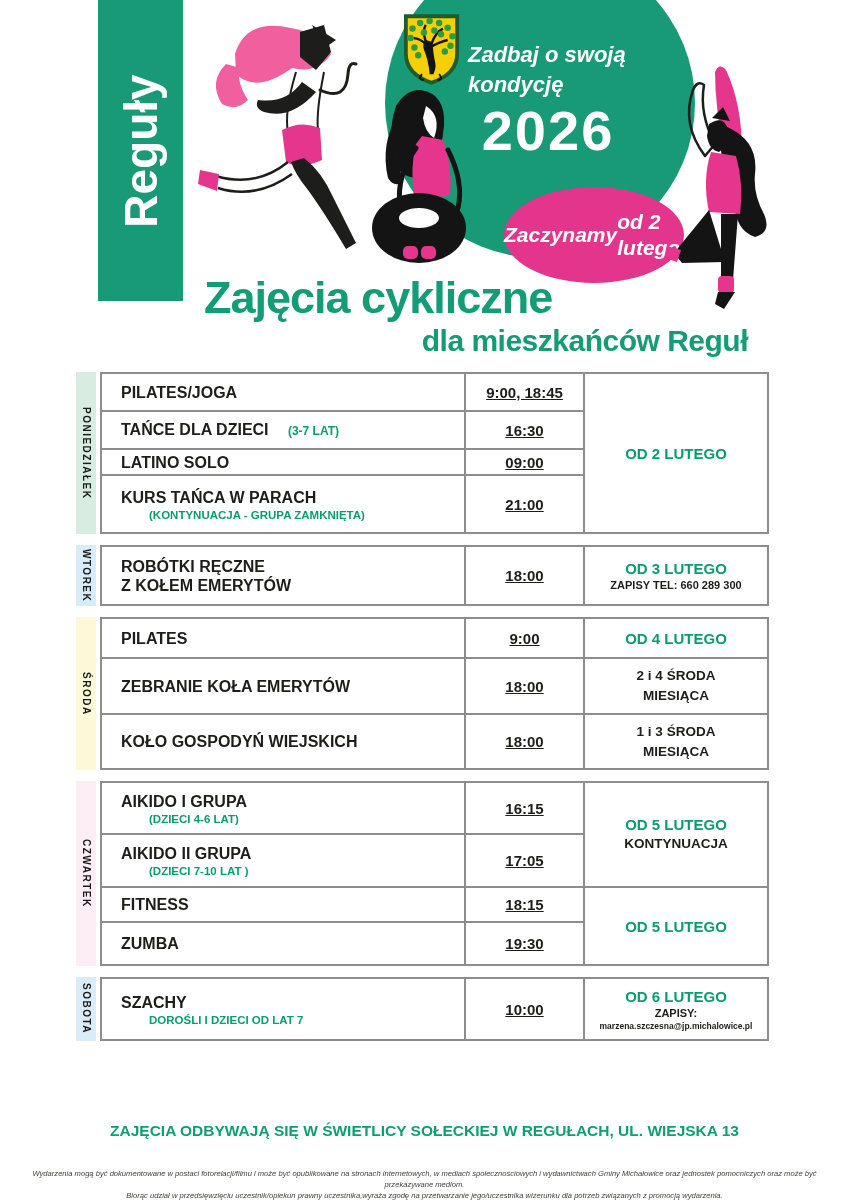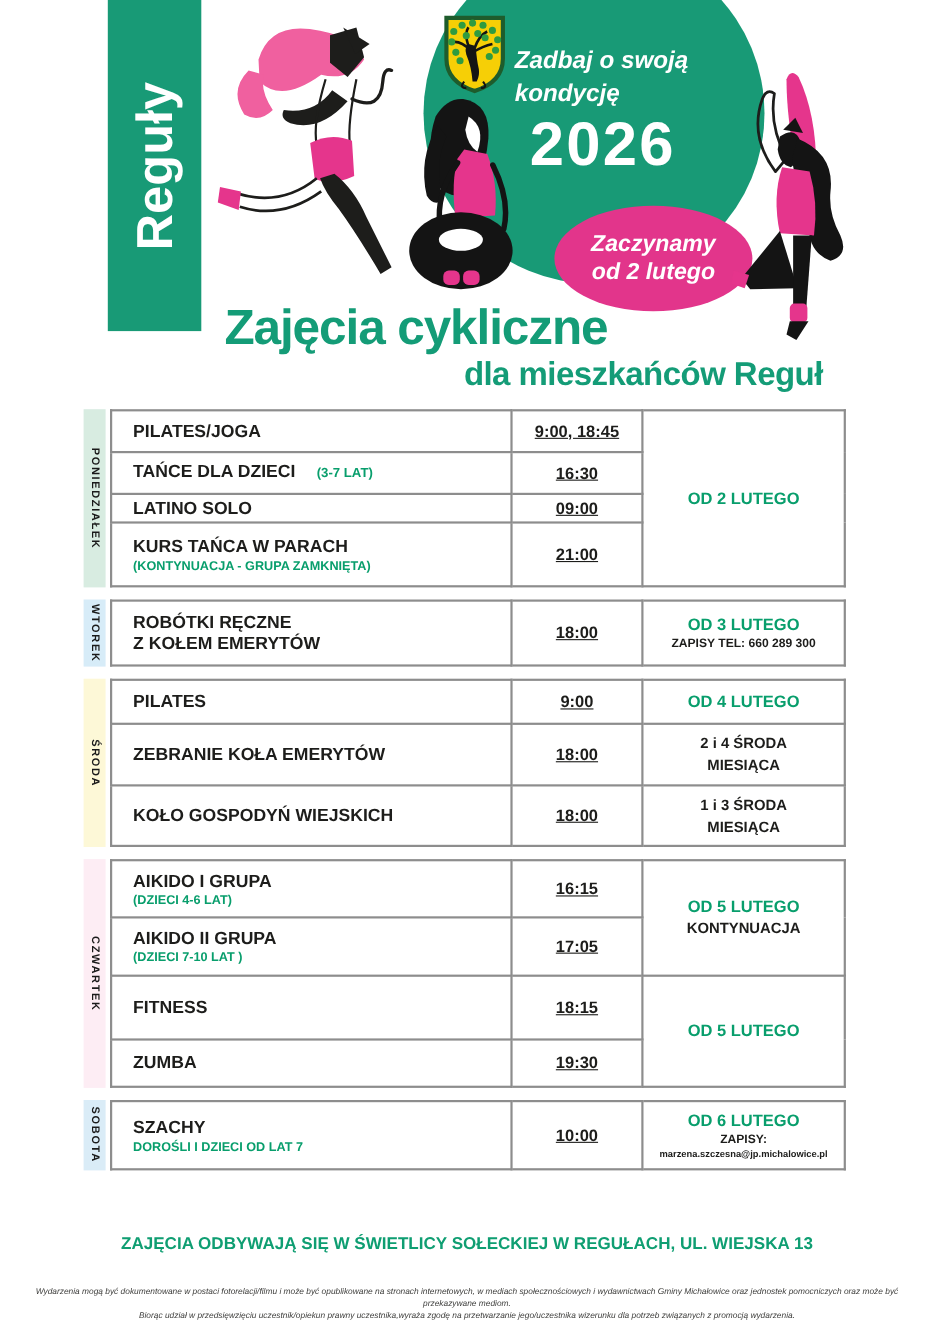--- a/index.html
+++ b/index.html
@@ -10,40 +10,40 @@
   .green-bar{position:absolute;left:98px;top:0;width:85px;height:301px;background:#189a76;
              display:flex;align-items:center;justify-content:center;}
   .green-bar .town{transform:rotate(-90deg);color:#fff;font-size:46px;font-weight:bold;white-space:nowrap;}
   .green-circle{position:absolute;left:385px;top:-52px;width:310px;height:310px;border-radius:50%;background:#189a76;}
   .crest{position:absolute;left:403px;top:13px;}
   .tagline{position:absolute;left:468px;top:40px;color:#fff;font-style:italic;font-weight:bold;
            font-size:22px;line-height:30px;}
   .year{position:absolute;left:448px;top:98px;width:200px;text-align:center;color:#fff;
         font-size:56px;font-weight:bold;letter-spacing:2px;}
   .pink-badge{position:absolute;left:504px;top:187px;width:180px;height:96px;border-radius:50%;
-              background:#e2358b;display:flex;flex-direction:column;align-items:center;justify-content:center;}
+              background:#e2358b;display:flex;flex-direction:row;align-items:center;justify-content:center;}
   .pink-badge div{color:#fff;font-style:italic;font-weight:bold;font-size:21px;line-height:26px;}
   .fig{position:absolute;}
   .title{position:absolute;left:204px;top:272px;color:#149c77;font-size:45px;font-weight:bold;letter-spacing:-1px;}
   .subtitle{position:absolute;left:300px;top:324px;width:448px;text-align:right;color:#149c77;
             font-size:30px;font-weight:bold;letter-spacing:-0.5px;}
 
   
   .schedule{position:absolute;left:76px;top:372px;width:693px;}
   .sec{display:flex;margin-bottom:11px;align-items:stretch;}
   .strip{width:42px;margin-right:4px;display:flex;align-items:center;justify-content:center;}
   .strip span{writing-mode:vertical-rl;font-size:10px;font-weight:bold;letter-spacing:1.5px;color:#1a1a1a;}
   table.tbl{width:644px;border-collapse:collapse;table-layout:fixed;background:#fff;}
   .tbl td{border:2px solid #8d8d8d;vertical-align:middle;padding:2px 4px;}
   td.act{width:339px;padding-left:19px;}
   td.time{width:109px;text-align:center;font-size:15px;font-weight:bold;text-decoration:underline;}
   td.info{width:174px;text-align:center;}
   .act-title{font-size:16px;font-weight:bold;white-space:pre-line;line-height:19px;}
   .note-inline{font-size:12px;font-weight:bold;color:#089e6c;padding-left:16px;}
-  .note-below{font-size:11.5px;font-weight:bold;color:#089e6c;margin-top:2px;}
+  .note-below{font-size:11.5px;font-weight:bold;color:#089e6c;margin-top:2px;margin-left:28px;}
   .iline-green{color:#089e6c;font-size:15px;font-weight:bold;line-height:19px;}
   .iline-black{color:#1d1d1b;font-size:13.5px;font-weight:bold;white-space:pre-line;line-height:20px;}
   .iline-small{color:#1d1d1b;font-size:11px;font-weight:bold;line-height:14px;}
   .iline-email{color:#1d1d1b;font-size:8.5px;font-weight:bold;line-height:12px;}
 
   
   .f-venue{position:absolute;left:0;top:1122px;width:849px;text-align:center;color:#0f9e72;
            font-size:15.5px;font-weight:bold;}
   .f-invite{position:absolute;left:0;top:1147px;width:849px;text-align:center;color:#1d1d1b;font-size:13.5px;}
   .f-fine{position:absolute;left:25px;top:1168px;width:799px;text-align:center;color:#3d3d3b;
@@ -253,21 +253,21 @@
                 <div class="iline-black">KONTYNUACJA</div>
               </td>
             </tr>
             <tr style="height: 53px;">
               <td class="act">
                 <div class="act-title">AIKIDO II GRUPA</div>
                 <div class="note-below">(DZIECI 7-10 LAT )</div>
               </td>
               <td class="time">17:05</td>
             </tr>
-            <tr style="height: 58px;">
+            <tr style="height: 35px;">
               <td class="act">
                 <div class="act-title">FITNESS</div>
               </td>
               <td class="time">18:15</td>
               <td class="info" rowspan="2">
                 <div class="iline-green">OD 5 LUTEGO</div>
               </td>
             </tr>
             <tr style="height: 43px;">
               <td class="act">

